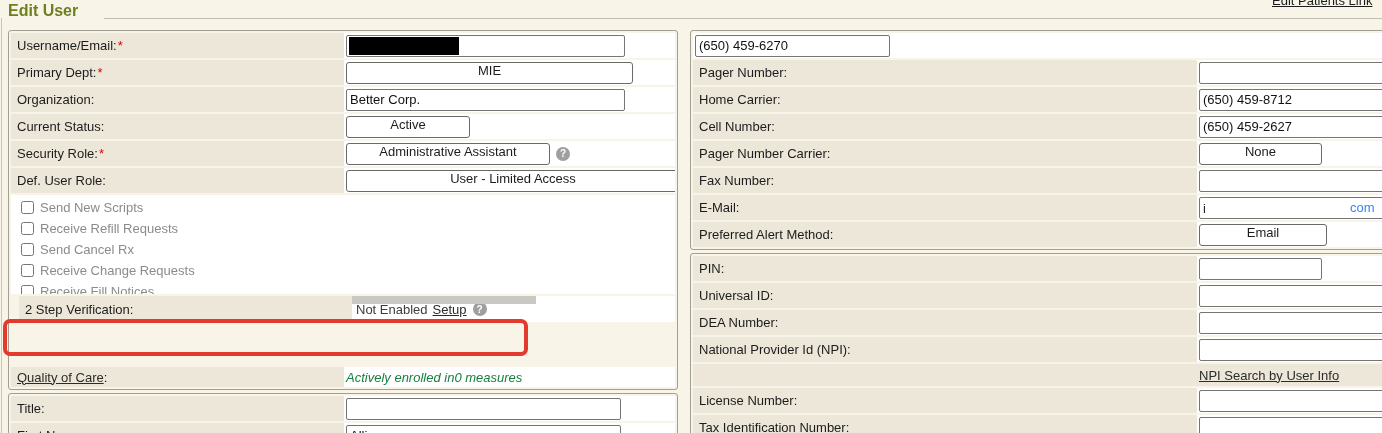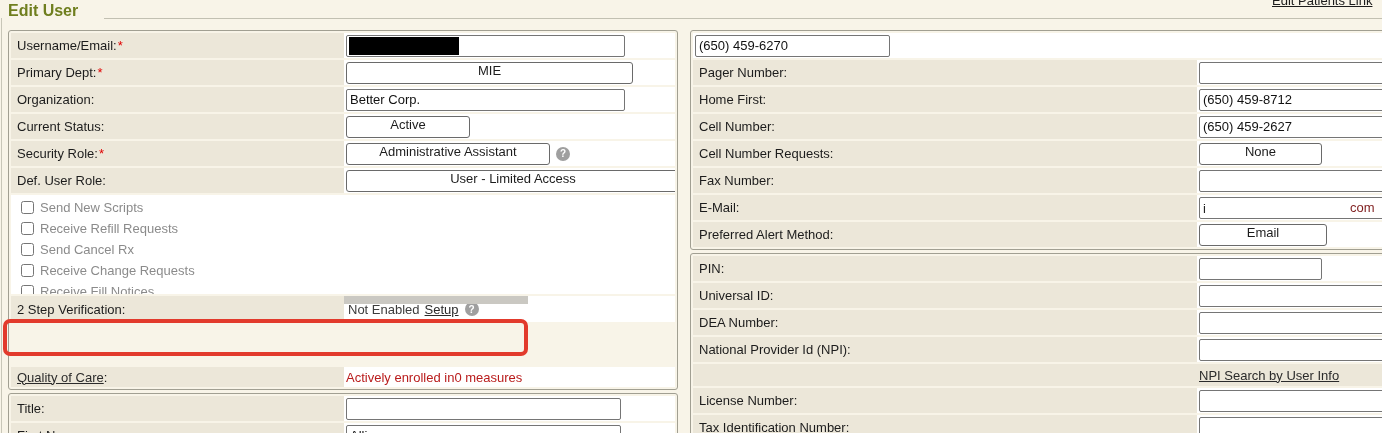--- a/index.html
+++ b/index.html
@@ -37,37 +37,37 @@
   .chev { font-size:12px; color:#222; margin-left:8px; line-height:1; }
   .help { width:14px; height:14px; border-radius:50%; background:#9f9f9f; color:#fff;
           font-size:10px; font-weight:bold; display:inline-flex; align-items:center;
           justify-content:center; margin-left:6px; flex:none; cursor:pointer; }
 
   .row-cbx { height:99px; }
   .row-cbx .val { display:block; padding-top:2px; }
   .cb { display:flex; align-items:center; height:21px; color:#8b8b8b; padding-left:8px; }
   .cb input { width:13px; height:13px; margin:0 6px 0 0; }
 
-  .row-2step { height:26px; }
+  .row-2step { height:26px;margin-left:8px; }
   .gray-strip { position:absolute; left:0; top:0; width:184px; height:8px; background:#cac8c2; }
   .status { color:#3c3c3c; margin-left:2px; }
   .link { color:#2b2b2b; text-decoration:underline; cursor:pointer; }
   .row-2step .link { margin-left:5px; }
 
   .row-quality { height:20px;margin-top:45px; }
-  .row-quality .val { color:#b91c1c; }
+  .row-quality .val { color:#15803d;font-style:italic; }
   .row-link { height:22px; }
 
   .redact-wrap { position:relative; display:inline-block; }
   .redaction { position:absolute; left:3px; top:2px; width:110px; height:18px; background:#000; }
 
   .email-box { position:relative; width:195px; height:22px; border:1px solid #757575;
                border-radius:2px; background:#fff; overflow:hidden; }
   .frag-left  { position:absolute; left:3px; bottom:2px; color:#222; }
-  .frag-right { position:absolute; left:150px; bottom:3px; color:#7f1d1d; }
+  .frag-right { position:absolute; left:150px; bottom:3px; color:#3b82f6; }
 
   .annotation { position:absolute; left:3px; top:319px; width:525px; height:37px;
                 border:4px solid #e23a2c; border-radius:7px; z-index:5; pointer-events:none; }
 </style>
 </head>
 <body>
 
 <div class="page">
 
   <div class="page-title">Edit User</div>
@@ -234,39 +234,39 @@
         <div class="lbl">
             <span>Pager Number:</span>
           </div>
         <div class="val">
             <input class="ti" style="width: 195px;" value="">
           </div>
       </div>
 
       <div class="row">
         <div class="lbl">
-            <span>Home First:</span>
+            <span>Home Carrier:</span>
           </div>
         <div class="val">
             <input class="ti" style="width: 195px;" value="(650) 459-8712">
           </div>
       </div>
 
       <div class="row">
         <div class="lbl">
             <span>Cell Number:</span>
           </div>
         <div class="val">
             <input class="ti" style="width: 195px;" value="(650) 459-2627">
           </div>
       </div>
 
       <div class="row">
         <div class="lbl">
-            <span>Cell Number Requests:</span>
+            <span>Pager Number Carrier:</span>
           </div>
         <div class="val">
           <div class="sel" style="width:123px">
             <span>None</span>
               <span class="chev">⌄</span>
           </div>
         </div>
       </div>
 
       <div class="row">

